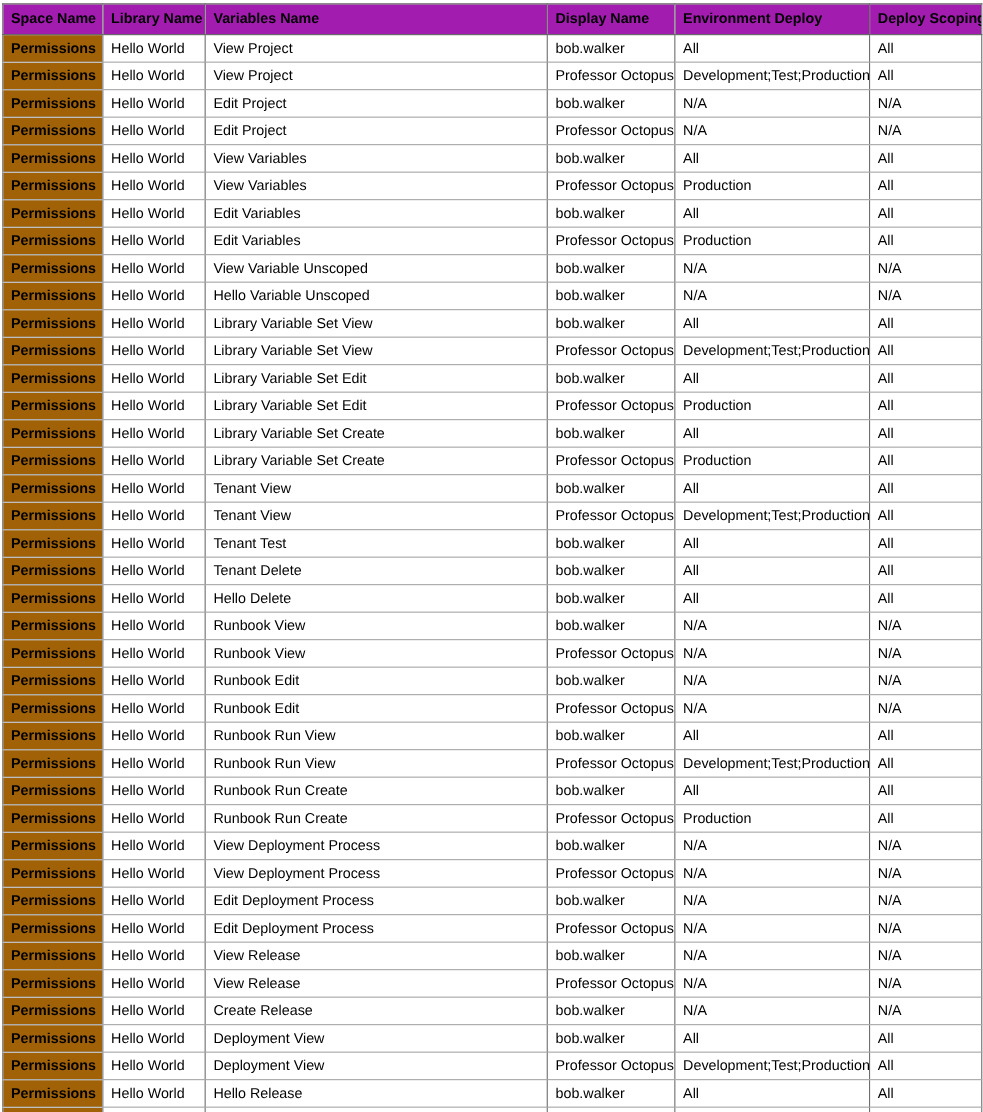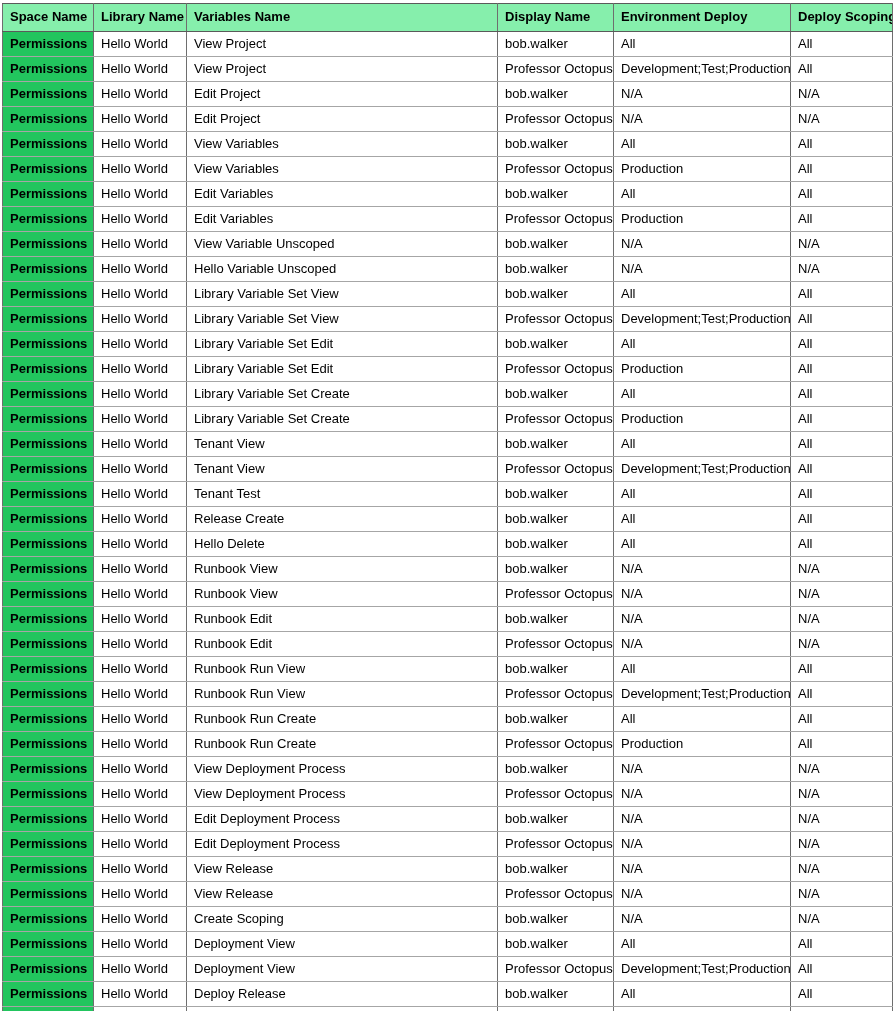--- a/index.html
+++ b/index.html
@@ -32,33 +32,33 @@
     border-bottom: 1px solid #a6a6a6;
     padding: 0 7px;
     font-size: 13px;
     line-height: 1.1;
     white-space: nowrap;
     overflow: hidden;
     vertical-align: middle;
     text-align: left;
   }
   thead th {
-    background: #86efac;
+    background: #a21caf;
     height: 28px;
     font-weight: 700;
     border-top: 1px solid #5a5a5a;
     border-bottom: 1px solid #5a5a5a;
   }
   tbody td {
     background: #ffffff;
     height: 25px;
     font-weight: 400;
   }
   tbody td.first-col {
-    background: #22c55e;
+    background: #a16207;
     font-weight: 700;
   }
   col.c0 { width: 91px; }
   col.c1 { width: 93px; }
   col.c2 { width: 311px; }
   col.c3 { width: 116px; }
   col.c4 { width: 177px; }
   col.c5 { width: 102px; }
 </style>
 </head>
@@ -233,21 +233,21 @@
           <td class="first-col">Permissions</td>
           <td>Hello World</td>
           <td>Tenant Test</td>
           <td>bob.walker</td>
           <td>All</td>
           <td>All</td>
         </tr>
         <tr>
           <td class="first-col">Permissions</td>
           <td>Hello World</td>
-          <td>Release Create</td>
+          <td>Tenant Delete</td>
           <td>bob.walker</td>
           <td>All</td>
           <td>All</td>
         </tr>
         <tr>
           <td class="first-col">Permissions</td>
           <td>Hello World</td>
           <td>Hello Delete</td>
           <td>bob.walker</td>
           <td>All</td>
@@ -361,21 +361,21 @@
           <td class="first-col">Permissions</td>
           <td>Hello World</td>
           <td>View Release</td>
           <td>Professor Octopus</td>
           <td>N/A</td>
           <td>N/A</td>
         </tr>
         <tr>
           <td class="first-col">Permissions</td>
           <td>Hello World</td>
-          <td>Create Scoping</td>
+          <td>Create Release</td>
           <td>bob.walker</td>
           <td>N/A</td>
           <td>N/A</td>
         </tr>
         <tr>
           <td class="first-col">Permissions</td>
           <td>Hello World</td>
           <td>Deployment View</td>
           <td>bob.walker</td>
           <td>All</td>
@@ -385,21 +385,21 @@
           <td class="first-col">Permissions</td>
           <td>Hello World</td>
           <td>Deployment View</td>
           <td>Professor Octopus</td>
           <td>Development;Test;Production</td>
           <td>All</td>
         </tr>
         <tr>
           <td class="first-col">Permissions</td>
           <td>Hello World</td>
-          <td>Deploy Release</td>
+          <td>Hello Release</td>
           <td>bob.walker</td>
           <td>All</td>
           <td>All</td>
         </tr>
         <tr>
           <td class="first-col"></td>
           <td></td>
           <td></td>
           <td></td>
           <td></td>

